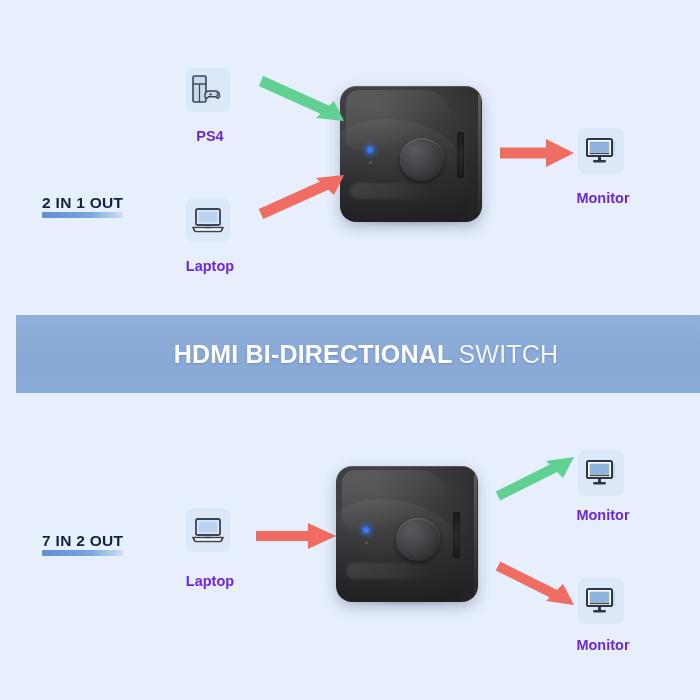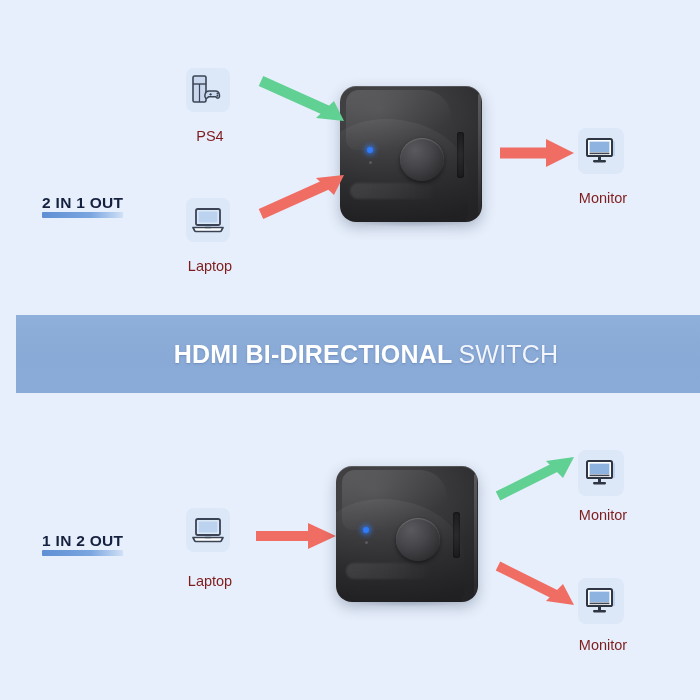--- a/index.html
+++ b/index.html
@@ -203,23 +203,24 @@
     background: #dce8f8;
     display: flex;
     align-items: center;
     justify-content: center;
   }
   .icon-tile.wide { width: 46px; height: 46px; }
 
   .icon-caption {
     position: absolute;
     font-size: 14.5px;
-    color: #7f1d1d;
+    color: #6d28d9;
     text-align: center;
     white-space: nowrap;
+    font-weight: bold;
   }
 
   
   #tile-ps4        { left: 186px; top: 68px; }
   #caption-ps4     { left: 150px; top: 128px; width: 120px; }
   #tile-laptop-top { left: 186px; top: 198px; }
   #caption-laptop-top { left: 150px; top: 258px; width: 120px; }
   #tile-monitor-top { left: 578px; top: 128px; }
   #caption-monitor-top { left: 543px; top: 190px; width: 120px; }
 
@@ -331,21 +332,21 @@
 
   <div id="banner">
     <div id="banner-text">
       <span class="strong">HDMI BI-DIRECTIONAL</span><span class="light">SWITCH</span>
     </div>
   </div>
 
   <div class="section" id="section-bottom"></div>
 
   <div class="mode-label" id="mode-label-bottom">
-    <span>1 IN 2 OUT</span>
+    <span>7 IN 2 OUT</span>
     <span class="underbar"></span>
   </div>
 
   <div class="icon-tile" id="tile-laptop-bottom">
     <svg width="34" height="28" viewBox="0 0 34 28">
       <rect x="5" y="3" width="24" height="16" rx="1.8" fill="none" stroke="#3a4456" stroke-width="1.8"></rect>
       <rect x="7.6" y="5.6" width="18.8" height="10.8" rx="0.8" fill="#bcd3ef"></rect>
       <path d="M2 21.5h30l-1.6 3.2a1.4 1.4 0 0 1-1.25.8H4.85a1.4 1.4 0 0 1-1.25-.8z" fill="#ffffff" stroke="#3a4456" stroke-width="1.7" stroke-linejoin="round"></path>
       <path d="M14 21.5h6" stroke="#3a4456" stroke-width="1.4"></path>
     </svg>

